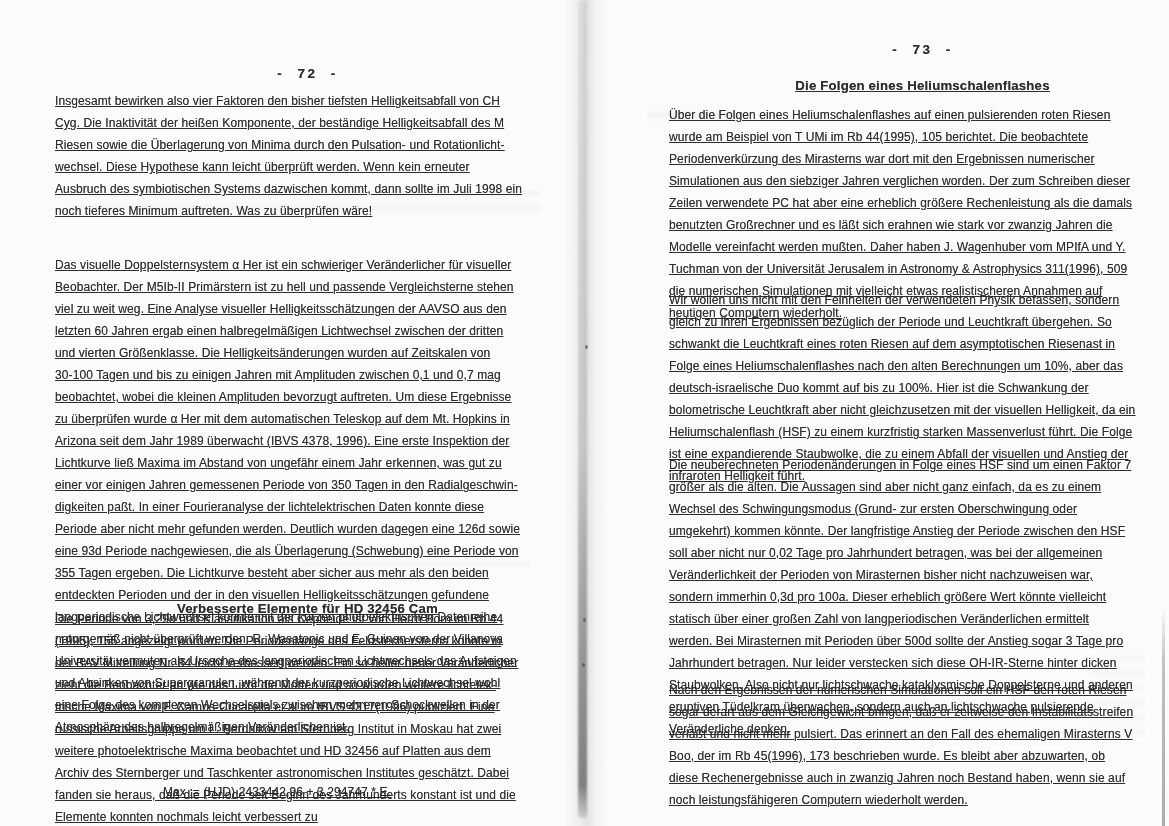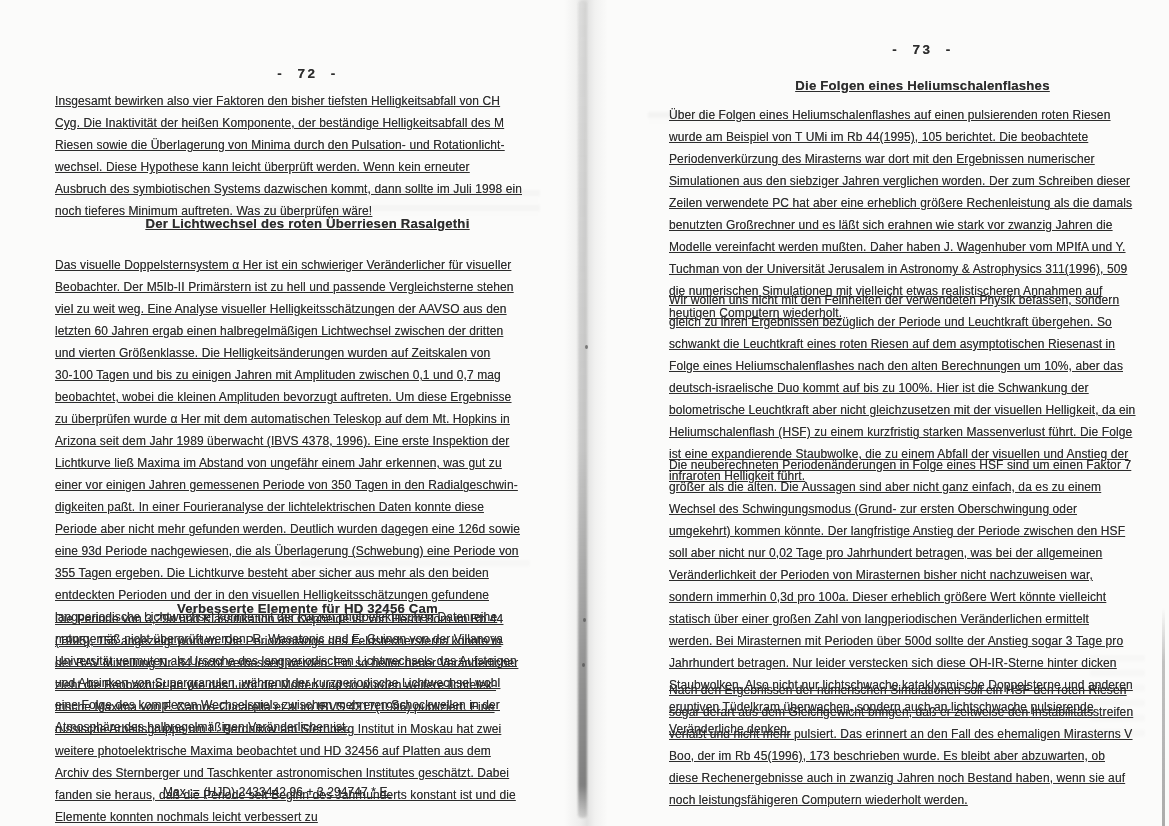--- a/index.html
+++ b/index.html
@@ -145,21 +145,20 @@
   <div class="smudge m5"></div>
 
   <section class="page left">
     <div class="pagenum" style="top:46px">- 72 -</div>
     <div class="para" style="top:70px">Insgesamt bewirken also vier Faktoren den bisher tiefsten Helligkeitsabfall von CH
 Cyg. Die Inaktivität der heißen Komponente, der beständige Helligkeitsabfall des M
 Riesen sowie die Überlagerung von Minima durch den Pulsation- und Rotationlicht-
 wechsel. Diese Hypothese kann leicht überprüft werden. Wenn kein erneuter
 Ausbruch des symbiotischen Systems dazwischen kommt, dann sollte im Juli 1998 ein
 noch tieferes Minimum auftreten. Was zu überprüfen wäre!</div>
-    <h2 class="heading" style="top:196px">Der Lichtwechsel des roten Überriesen Rasalgethi</h2>
     <div class="para" style="top:234px">Das visuelle Doppelsternsystem α Her ist ein schwieriger Veränderlicher für visueller
 Beobachter. Der M5Ib-II Primärstern ist zu hell und passende Vergleichsterne stehen
 viel zu weit weg. Eine Analyse visueller Helligkeitsschätzungen der AAVSO aus den
 letzten 60 Jahren ergab einen halbregelmäßigen Lichtwechsel zwischen der dritten
 und vierten Größenklasse. Die Helligkeitsänderungen wurden auf Zeitskalen von
 30-100 Tagen und bis zu einigen Jahren mit Amplituden zwischen 0,1 und 0,7 mag
 beobachtet, wobei die kleinen Amplituden bevorzugt auftreten. Um diese Ergebnisse
 zu überprüfen wurde α Her mit dem automatischen Teleskop auf dem Mt. Hopkins in
 Arizona seit dem Jahr 1989 überwacht (IBVS 4378, 1996). Eine erste Inspektion der
 Lichtkurve ließ Maxima im Abstand von ungefähr einem Jahr erkennen, was gut zu

